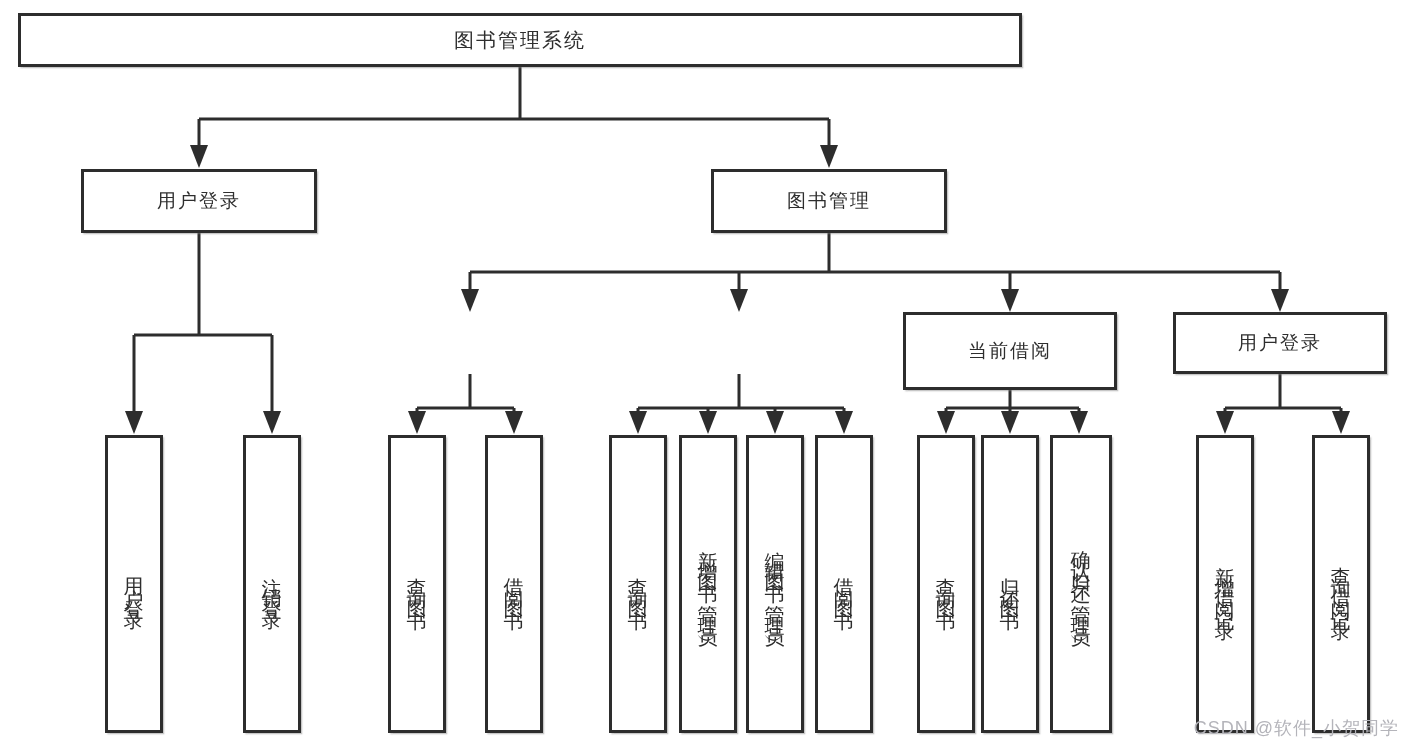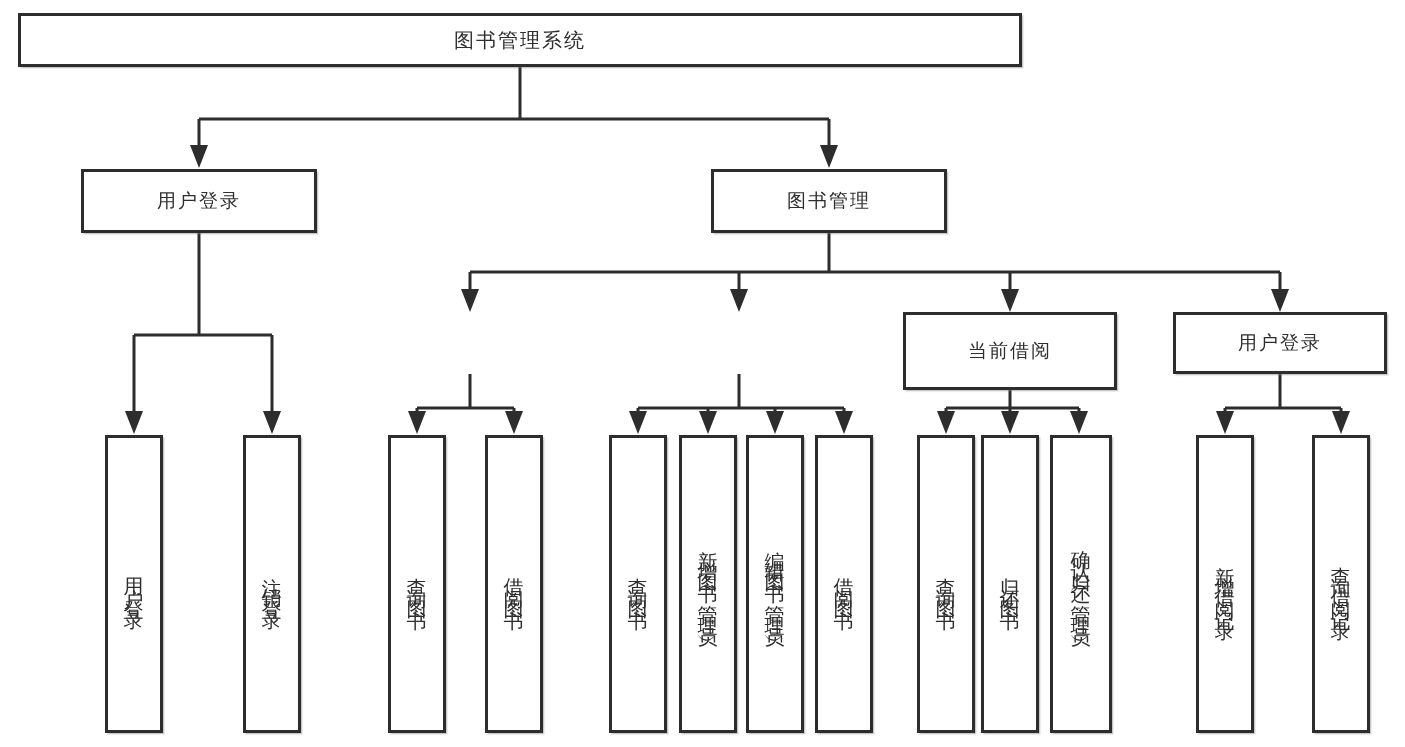--- a/index.html
+++ b/index.html
@@ -175,14 +175,15 @@
     <span class="vtext">确认归还（管理员）</span>
   </div>
 
   <div class="box leaf" style="left:1196px">
     <span class="vtext">新增借阅记录</span>
   </div>
   <div class="box leaf" style="left:1312px">
     <span class="vtext">查询借阅记录</span>
   </div>
 
+  <div class="watermark">CSDN @软件_小贺同学</div>
 
 </div>
 
 </body></html>

